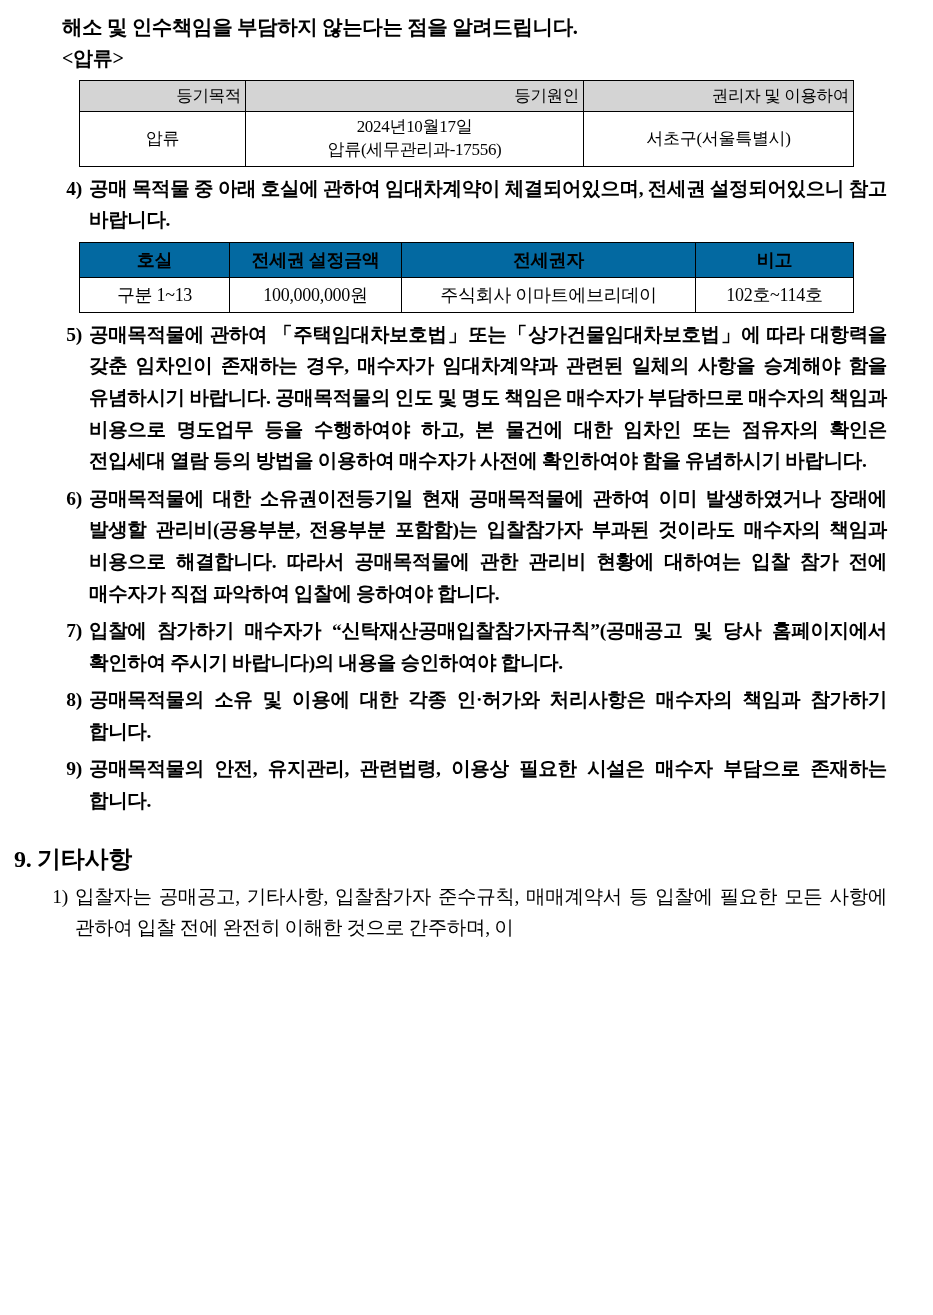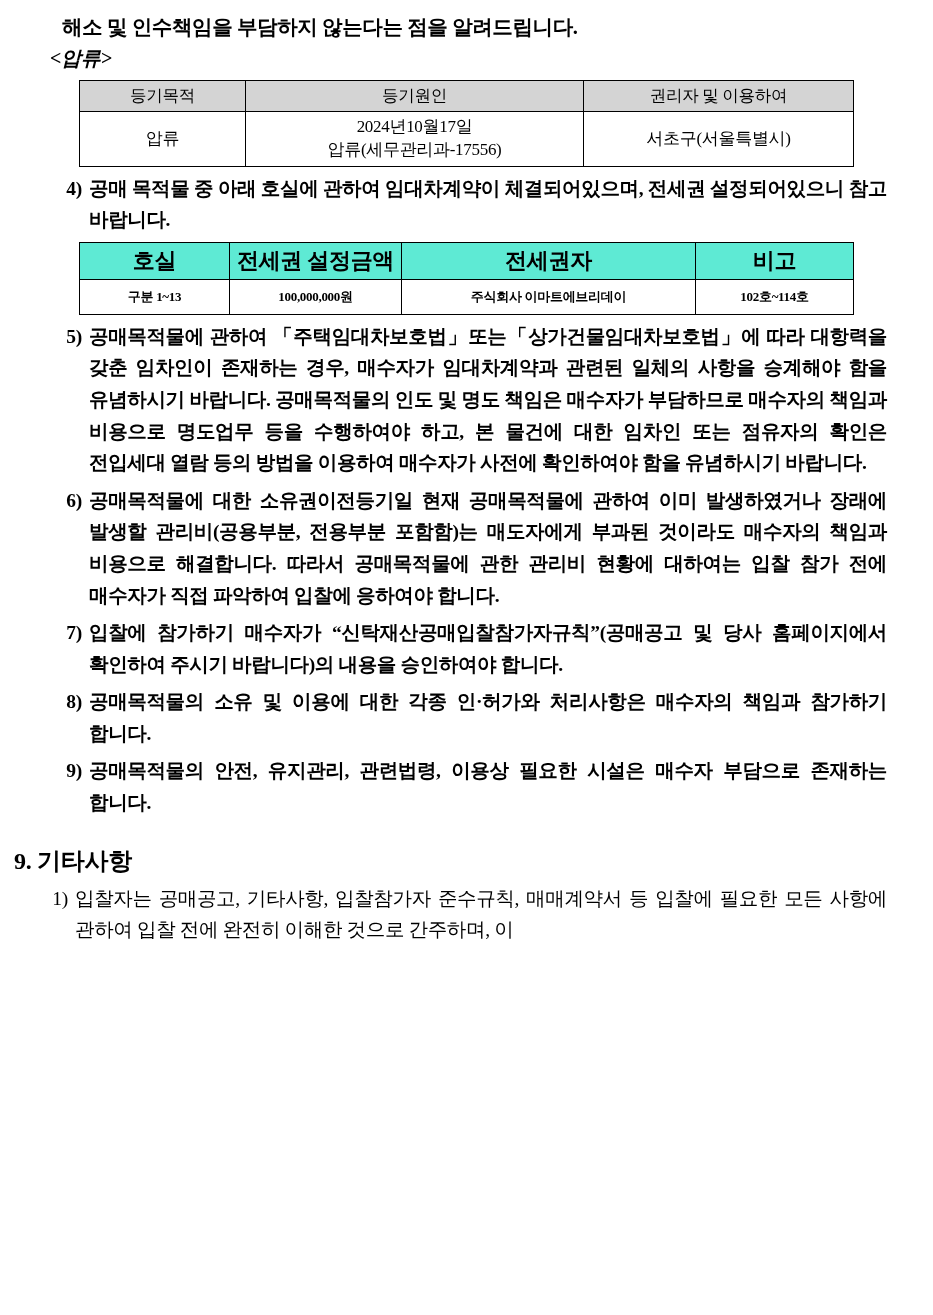--- a/index.html
+++ b/index.html
@@ -25,23 +25,22 @@
   .lead-line {
     font-size: 20.5px;
     font-weight: 700;
     letter-spacing: -0.4px;
     margin: 4px 0 2px 16px;
     line-height: 1.5;
   }
   .subhead {
     font-size: 20px;
     font-weight: 700;
-    margin: 2px 0 8px 4px;
+    margin: 2px 0 8px 16px;
     letter-spacing: -0.3px;
-    font-style: italic;
   }
 
   
   .item {
     display: flex;
     align-items: flex-start;
     margin: 6px 0 6px 0;
   }
   .item .num {
     flex: 0 0 auto;
@@ -79,40 +78,41 @@
     letter-spacing: -0.3px;
     padding: 3px 4px;
   }
   
   table.seize { width: 774px; }
   table.seize th {
     background: #d4d4d4;
     font-weight: 400;
     height: 24px;
     font-size: 16.5px;
+    text-align: right;
   }
   table.seize td { height: 48px; font-size: 17px; }
   table.seize td.two-line { line-height: 1.35; }
   table.seize col.c1 { width: 166px; }
   table.seize col.c2 { width: 338px; }
   table.seize col.c3 { width: 270px; }
 
   
   table.lease { width: 774px; }
   table.lease th {
-    background: #5eead4;
+    background: #0369a1;
     font-weight: 700;
     height: 28px;
-    font-size: 22px;
+    font-size: 18px;
     text-align: center;
   }
   table.lease td {
     height: 28px;
-    font-weight: 700;
-    font-size: 13px;
+    font-weight: 400;
+    font-size: 18px;
   }
   table.lease col.c1 { width: 150px; }
   table.lease col.c2 { width: 172px; }
   table.lease col.c3 { width: 294px; }
   table.lease col.c4 { width: 158px; }
 
   
   .section-head {
     font-size: 24px;
     font-weight: 700;
@@ -191,21 +191,21 @@
     </table>
   </div>
 
   <div class="item">
     <div class="num w36">5)</div>
     <div class="body">공매목적물에 관하여 「주택임대차보호법」또는「상가건물임대차보호법」에 따라 대항력을 갖춘 임차인이 존재하는 경우, 매수자가 임대차계약과 관련된 일체의 사항을 승계해야 함을 유념하시기 바랍니다. 공매목적물의 인도 및 명도 책임은 매수자가 부담하므로 매수자의 책임과 비용으로 명도업무 등을 수행하여야 하고, 본 물건에 대한 임차인 또는 점유자의 확인은 전입세대 열람 등의 방법을 이용하여 매수자가 사전에 확인하여야 함을 유념하시기 바랍니다.</div>
   </div>
 
   <div class="item">
     <div class="num w36">6)</div>
-    <div class="body">공매목적물에 대한 소유권이전등기일 현재 공매목적물에 관하여 이미 발생하였거나 장래에 발생할 관리비(공용부분, 전용부분 포함함)는 매도자에게 부과된 것이라도 매수자의 책임과 비용으로 해결합니다. 따라서 공매목적물에 관한 관리비 현황에 대하여는 입찰 참가 전에 매수자가 직접 파악하여 입찰에 응하여야 합니다.</div>
+    <div class="body">공매목적물에 대한 소유권이전등기일 현재 공매목적물에 관하여 이미 발생하였거나 장래에 발생할 관리비(공용부분, 전용부분 포함함)는 입찰참가자 부과된 것이라도 매수자의 책임과 비용으로 해결합니다. 따라서 공매목적물에 관한 관리비 현황에 대하여는 입찰 참가 전에 매수자가 직접 파악하여 입찰에 응하여야 합니다.</div>
   </div>
 
   <div class="item">
     <div class="num w36">7)</div>
     <div class="body">입찰에 참가하기 매수자가 “신탁재산공매입찰참가자규칙”(공매공고 및 당사 홈페이지에서 확인하여 주시기 바랍니다)의 내용을 승인하여야 합니다.</div>
   </div>
 
   <div class="item">
     <div class="num w36">8)</div>
     <div class="body">공매목적물의 소유 및 이용에 대한 각종 인·허가와 처리사항은 매수자의 책임과 참가하기 합니다.</div>

